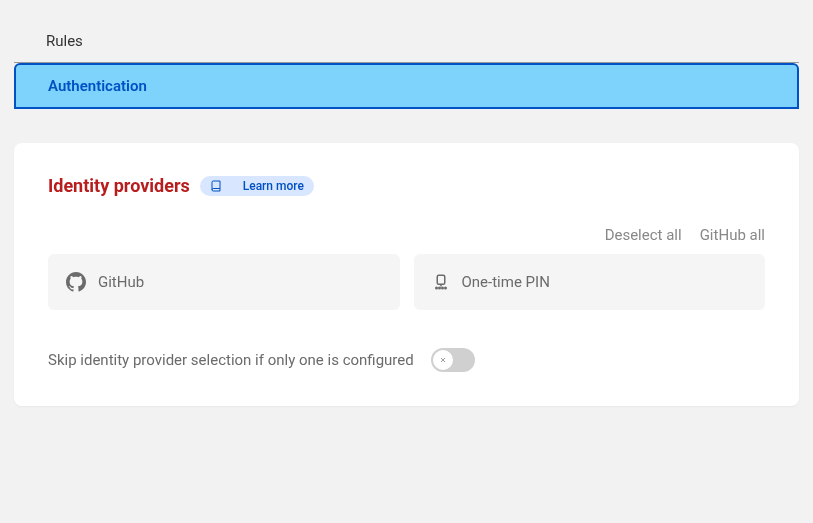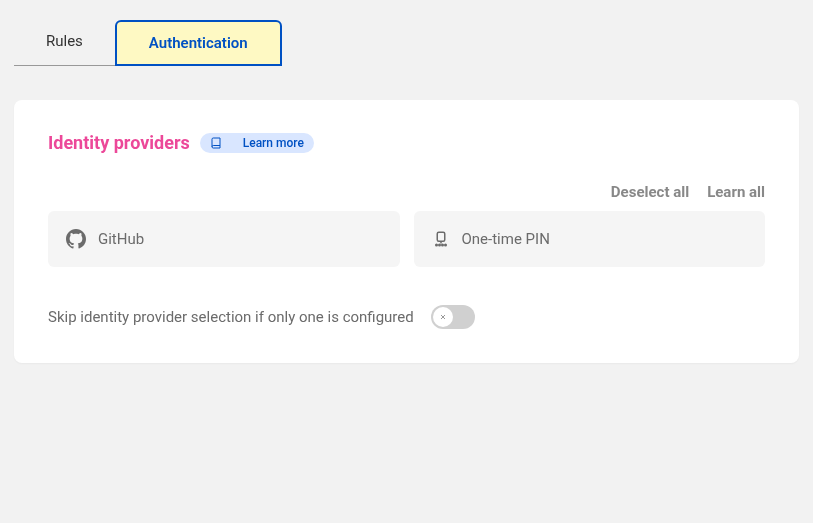--- a/index.html
+++ b/index.html
@@ -7,36 +7,37 @@
       font-family: -apple-system, BlinkMacSystemFont, "Segoe UI", Roboto, Helvetica, Arial, sans-serif;
       background: #f2f2f2;
       width: 813px;
       height: 523px;
       overflow: hidden;
       color: #1d1d1d;
     }
     .tabs {
       display: flex;
       padding: 20px 14px 0 14px;
+      flex-direction: column;
     }
     .tab {
       padding: 12px 32px;
       font-size: 15px;
       cursor: pointer;
       border: 2px solid transparent;
       border-bottom: 1px solid #999;
       color: #333;
       background: transparent;
     }
     .tab.active {
       border: 2px solid #0051c3;
       border-radius: 6px 6px 0 0;
       color: #0051c3;
       font-weight: 600;
-      background: #fef9c3;
+      background: #7dd3fc;
       border-bottom: 2px solid #0051c3;
     }
     .tab:not(.active) {
       border-top: none;
       border-left: none;
       border-right: none;
     }
     .panel {
       background: #fff;
       margin: 34px 14px 0 14px;
@@ -46,21 +47,21 @@
     }
     .panel-header {
       display: flex;
       align-items: center;
       gap: 10px;
       margin-bottom: 30px;
     }
     .panel-title {
       font-size: 18px;
       font-weight: 700;
-      color: #ec4899;
+      color: #b91c1c;
     }
     .learn-more {
       display: inline-flex;
       align-items: center;
       gap: 21px;
       background: #d9e6ff;
       color: #0051c3;
       font-size: 12px;
       font-weight: 500;
       padding: 3px 10px;
@@ -125,21 +126,20 @@
       color: #6b6b6b;
       margin-bottom: 10px;
     }
     .select-links {
       display: flex;
       justify-content: flex-end;
       gap: 18px;
       font-size: 15px;
       color: #888;
       margin-bottom: 10px;
-      font-weight: bold;
     }
     .select-link { cursor: pointer; }
     .providers {
       display: flex;
       gap: 14px;
       margin-bottom: 38px;
     }
     .provider-card {
       flex: 1;
       background: #f5f5f5;
@@ -184,21 +184,21 @@
         <path d="M4 19.5A2.5 2.5 0 0 1 6.5 17H20"></path>
         <path d="M6.5 2H20v20H6.5A2.5 2.5 0 0 1 4 19.5v-15A2.5 2.5 0 0 1 6.5 2z"></path>
       </svg>
       <span>Learn more</span>
     </span>
   </div>
 
 
   <div class="select-links">
     <span class="select-link">Deselect all</span>
-    <span class="select-link">Learn all</span>
+    <span class="select-link">GitHub all</span>
   </div>
 
   <div class="providers">
     <div class="provider-card">
       <svg class="icon-svg" width="20" height="20" viewBox="0 0 24 24" fill="#6b6b6b">
         <path d="M12 0C5.37 0 0 5.37 0 12c0 5.3 3.438 9.8 8.205 11.385.6.113.82-.258.82-.577 0-.285-.01-1.04-.015-2.04-3.338.724-4.042-1.61-4.042-1.61-.546-1.385-1.335-1.755-1.335-1.755-1.087-.744.084-.729.084-.729 1.205.084 1.838 1.236 1.838 1.236 1.07 1.835 2.809 1.305 3.495.998.108-.776.417-1.305.76-1.605-2.665-.3-5.466-1.332-5.466-5.93 0-1.31.465-2.38 1.235-3.22-.135-.303-.54-1.523.105-3.176 0 0 1.005-.322 3.3 1.23.96-.267 1.98-.399 3-.405 1.02.006 2.04.138 3 .405 2.28-1.552 3.285-1.23 3.285-1.23.645 1.653.24 2.873.12 3.176.765.84 1.23 1.91 1.23 3.22 0 4.61-2.805 5.625-5.475 5.92.42.36.81 1.096.81 2.22 0 1.606-.015 2.896-.015 3.286 0 .315.21.69.825.57C20.565 21.795 24 17.295 24 12c0-6.63-5.37-12-12-12"></path>
       </svg>
       <span>GitHub</span>
     </div>
     <div class="provider-card">

